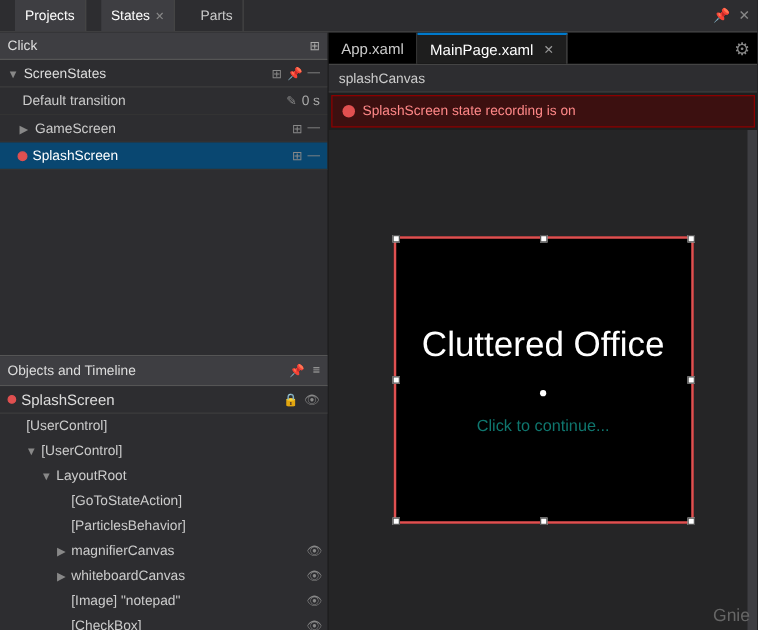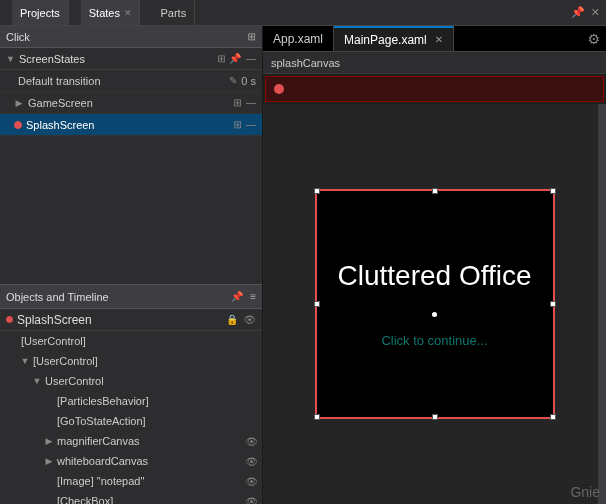--- a/index.html
+++ b/index.html
@@ -444,35 +444,35 @@
         <div class="tree-item indent-2">
           <div class="tree-item-content">
             <span class="expand-arrow">▼</span>
             <span>[UserControl]</span>
           </div>
           <div class="tree-item-icons"></div>
         </div>
         <div class="tree-item indent-3">
           <div class="tree-item-content">
             <span class="expand-arrow">▼</span>
-            <span>UserControl</span>
+            <span>LayoutRoot</span>
+          </div>
+          <div class="tree-item-icons"></div>
+        </div>
+        <div class="tree-item indent-4">
+          <div class="tree-item-content">
+            <span class="expand-arrow"></span>
+            <span>[GoToStateAction]</span>
           </div>
           <div class="tree-item-icons"></div>
         </div>
         <div class="tree-item indent-4">
           <div class="tree-item-content">
             <span class="expand-arrow"></span>
             <span>[ParticlesBehavior]</span>
-          </div>
-          <div class="tree-item-icons"></div>
-        </div>
-        <div class="tree-item indent-4">
-          <div class="tree-item-content">
-            <span class="expand-arrow"></span>
-            <span>[GoToStateAction]</span>
           </div>
           <div class="tree-item-icons"></div>
         </div>
         <div class="tree-item indent-4">
           <div class="tree-item-content">
             <span class="expand-arrow">▶</span>
             <span>magnifierCanvas</span>
           </div>
           <div class="tree-item-icons">
               <span>👁</span>
@@ -525,20 +525,21 @@
         <span style="font-size:14px;color:#888;cursor:pointer;">⚙</span>
       </div>
     </div>
 
     <div class="breadcrumb-bar">
       <span>splashCanvas</span>
     </div>
 
     <div class="notification-bar">
       <div class="notification-dot"></div>
+      <span>SplashScreen state recording is on</span>
     </div>
 
     <div class="canvas-area">
       <div class="canvas-frame">
 
         <div class="handle tl"></div>
         <div class="handle tm"></div>
         <div class="handle tr"></div>
         <div class="handle ml"></div>
         <div class="handle mr"></div>

